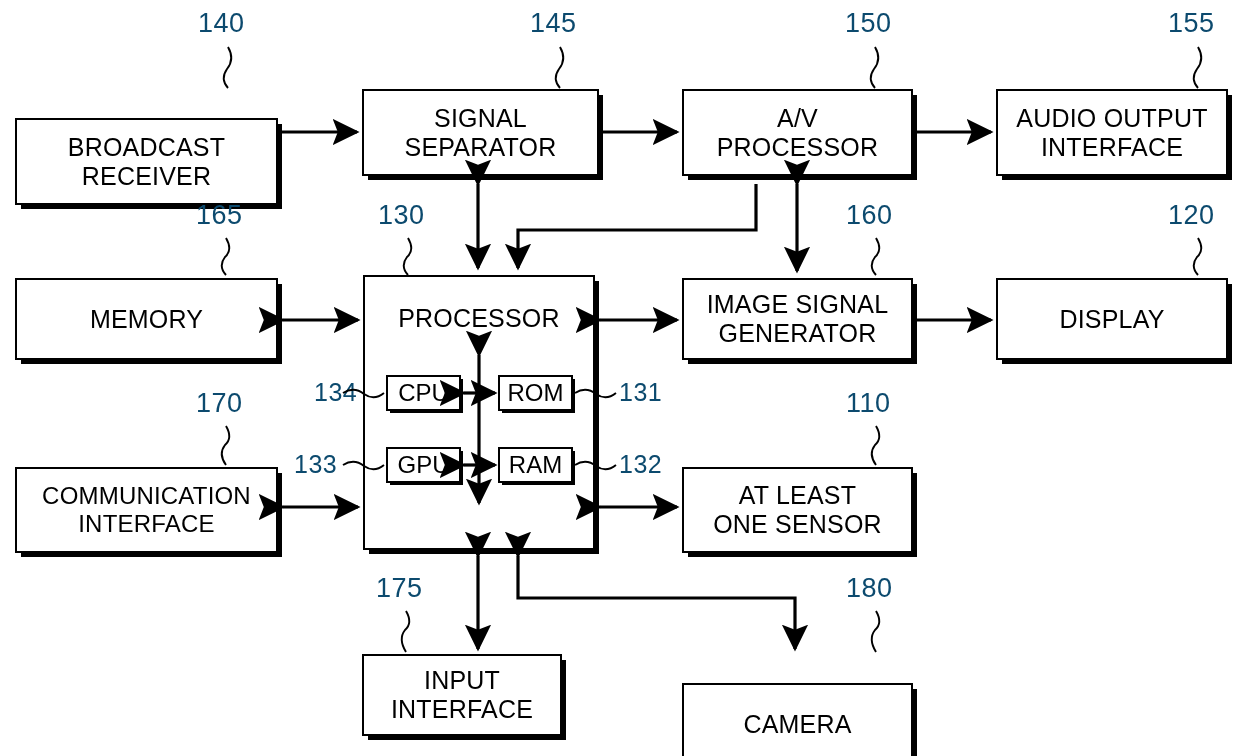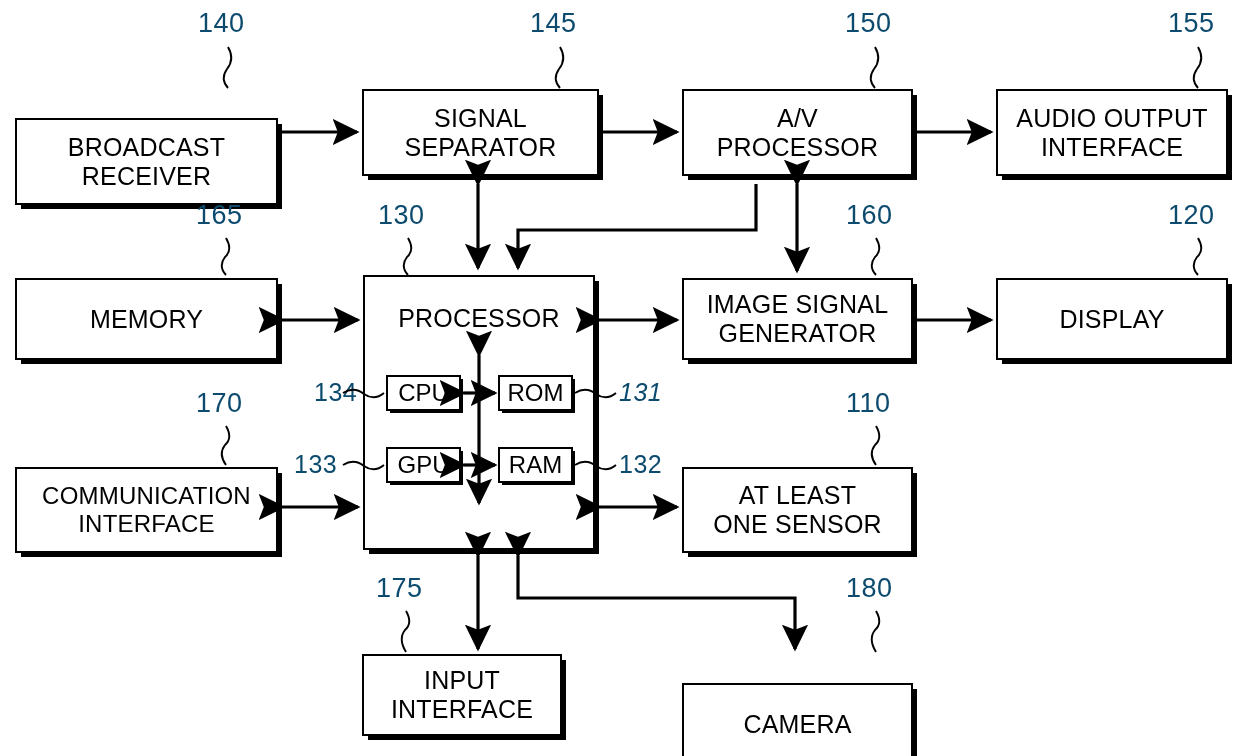--- a/index.html
+++ b/index.html
@@ -147,21 +147,21 @@
   <div class="refnum" style="left:378px; top:200px;">130</div>
   <div class="refnum" style="left:846px; top:200px;">160</div>
   <div class="refnum" style="left:1168px; top:200px;">120</div>
 
   <div class="refnum" style="left:196px; top:388px;">170</div>
   <div class="refnum" style="left:846px; top:388px;">110</div>
   <div class="refnum" style="left:376px; top:573px;">175</div>
   <div class="refnum" style="left:846px; top:573px;">180</div>
 
   <div class="refnum" style="left:294px; top:378px; font-size:25px;margin-left:20px;">134</div>
-  <div class="refnum" style="left:619px; top:378px; font-size:25px;font-style:italic;">131</div>
+  <div class="refnum" style="left:619px; top:378px; font-size:25px;">131</div>
   <div class="refnum" style="left:294px; top:450px; font-size:25px;">133</div>
   <div class="refnum" style="left:619px; top:450px; font-size:25px;text-align:center;">132</div>
 
   <svg class="overlay" viewBox="0 0 1239 756" xmlns="http://www.w3.org/2000/svg">
     <defs>
       <marker id="ah" markerWidth="9" markerHeight="9" refX="7.6" refY="4.5" orient="auto" markerUnits="strokeWidth">
         <path d="M0,0.4 L8.4,4.5 L0,8.6 L1.6,4.5 Z" fill="#000"></path>
       </marker>
       <marker id="ah2" markerWidth="9" markerHeight="9" refX="7.6" refY="4.5" orient="auto" markerUnits="strokeWidth">
         <path d="M0,0.4 L8.4,4.5 L0,8.6 L1.6,4.5 Z" fill="#000"></path>

